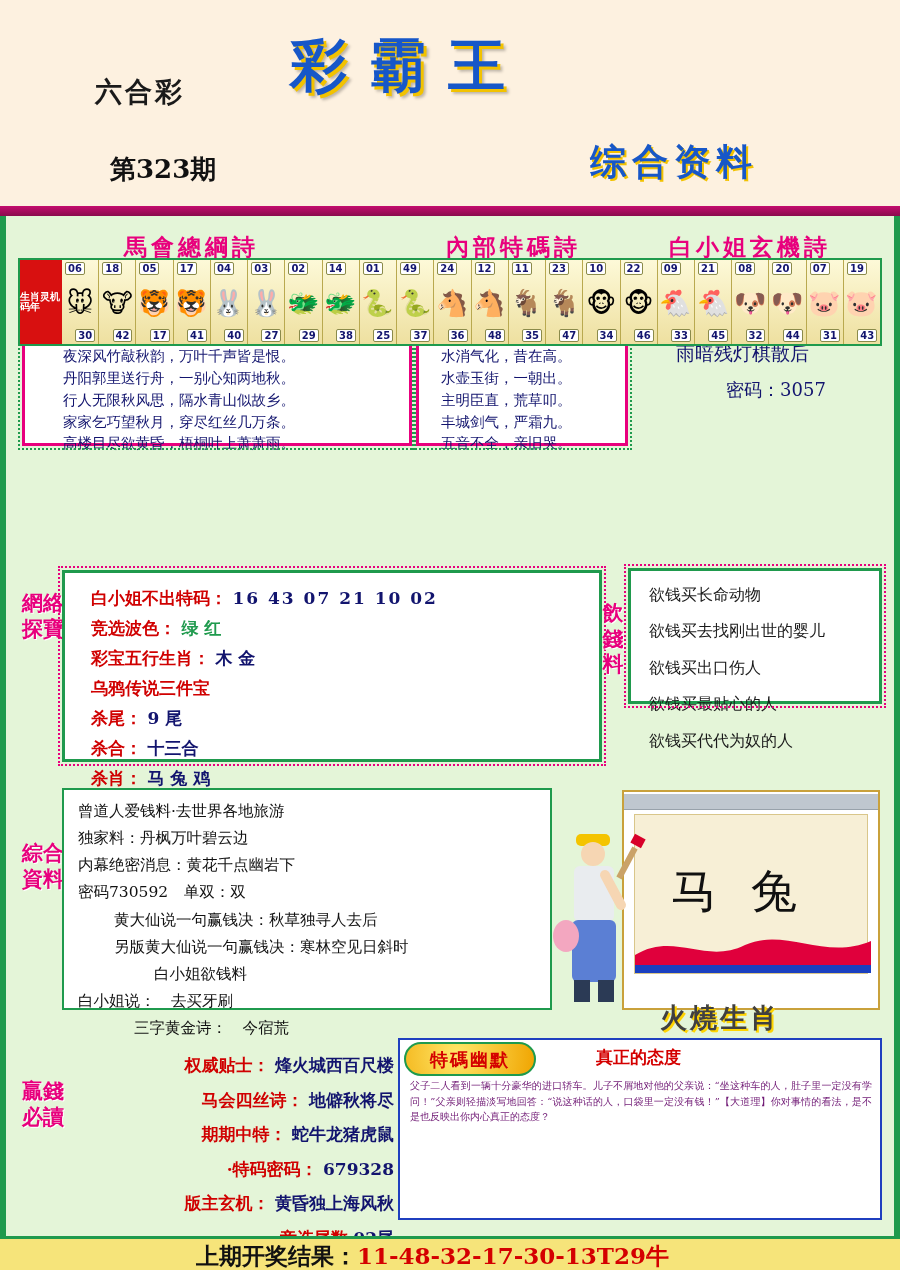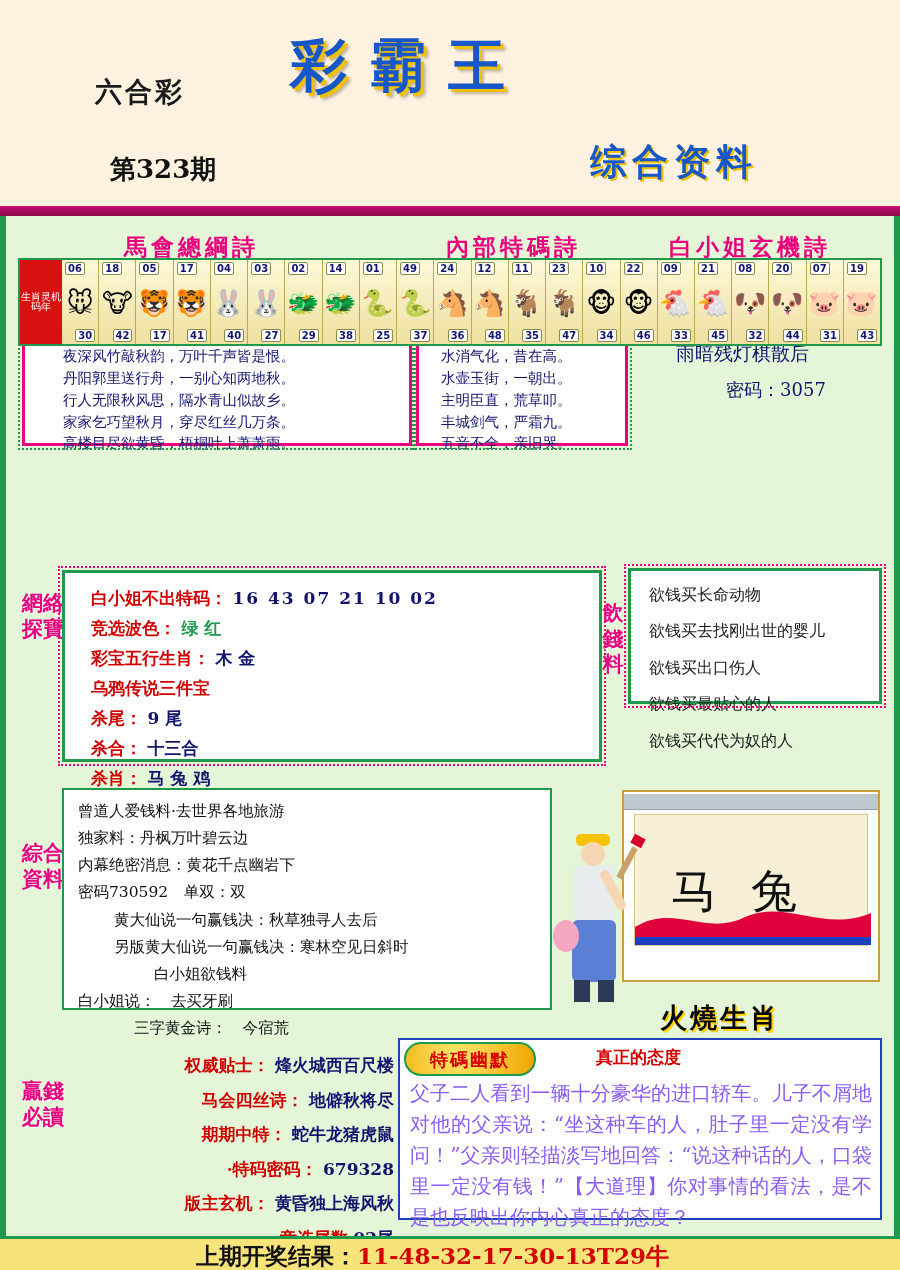--- a/index.html
+++ b/index.html
@@ -85,21 +85,21 @@
   }
   .zcell {
     flex:1 1 auto; position:relative;
     border-right:1px solid #b9a94f;
     background:linear-gradient(#fdf9d8,#eee0a0);
   }
   .zcell:last-child { border-right:none; }
   .zlab {
     width:42px; background:#d81010; color:#fff;
     display:flex; align-items:center; justify-content:center;
-    font-size:10px; line-height:1.05; text-align:center; font-weight:normal;
+    font-size:10px; line-height:1.05; font-weight:bold;
     flex:0 0 42px;
   }
   .znum {
     position:absolute; font-size:10px; font-weight:bold; color:#12146e;
     background:#fff; border:1px solid #8a8a4a; border-radius:2px;
     padding:0 2px;
   }
   .znum.t { left:3px; top:2px; }
   .znum.b { right:3px; bottom:2px; }
   .zanim { position:absolute; left:0; right:0; top:16px; bottom:14px;
@@ -113,54 +113,54 @@
     text-shadow:1px 1px 0 #fff;
   }
   .rows { font-family:"DejaVu Serif", serif; }
   .row  { margin-bottom:7px; white-space:nowrap; }
   .k { color:#d00000; font-weight:bold; }
   .v { color:#12146e; font-weight:bold; }
   .vg { color:#1f9a4d; font-weight:bold; }
   .qian { font-family:"DejaVu Serif", serif; color:#1a1a1a; font-size:16px; line-height:2.28; }
   
   .paint {
-    position:absolute; left:622px; top:790px; width:258px; height:192px;
+    position:absolute; left:622px; top:790px; width:258px; height:220px;
     background:#fff; border:2px solid #c9a13b;
   }
   .paint-inner { position:absolute; left:10px; top:22px; right:10px; bottom:34px; background:#f7efd6; border:1px solid #d9c68a; }
   .paint-chars {
     position:absolute; left:0; right:0; top:46px; text-align:center;
     font-family:"DejaVu Serif", serif; font-size:46px; color:#111; letter-spacing:34px;
   }
   .paint-wave { position:absolute; left:0; right:0; bottom:0; height:52px; }
   .huoshao {
     position:absolute; left:660px; top:1000px;
     font-family:"DejaVu Serif", serif; font-size:27px; font-weight:bold;
-    color:#000000; letter-spacing:3px;
+    color:#404040; letter-spacing:3px;
     text-shadow:2px 2px 0 #ffd400;
   }
   
   .story {
     position:absolute; left:398px; top:1038px; width:484px; height:182px;
     background:#fff; border:2px solid #1f3fbf;
   }
   .badge {
     position:absolute; left:404px; top:1042px; width:132px; height:34px;
     background:radial-gradient(circle at 40% 35%, #ffe96b, #f0a400);
     border:2px solid #1f9a4d; border-radius:18px;
     font-family:"DejaVu Serif", serif; font-size:18px; font-weight:bold;
     color:#d40000; text-align:center; line-height:31px; letter-spacing:2px;
   }
   .story-title {
     position:absolute; left:596px; top:1046px;
     font-family:"DejaVu Serif", serif; font-size:17px; font-weight:bold; color:#d40000;
   }
   .story-body {
     position:absolute; left:410px; top:1078px; width:462px;
-    font-family:"DejaVu Serif", serif; font-size:20px; color:#8b5cf6; line-height:1.55;
+    font-family:"DejaVu Serif", serif; font-size:10px; color:#701a75; line-height:1.55;
     text-align:justify;
   }
   
   .footer {
     position:absolute; left:0; top:1236px; width:900px; height:34px;
     background:#f6e47a;
     border-top:3px solid #1f9a4d;
   }
   .footer-txt {
     position:absolute; left:196px; top:1241px; white-space:nowrap;

